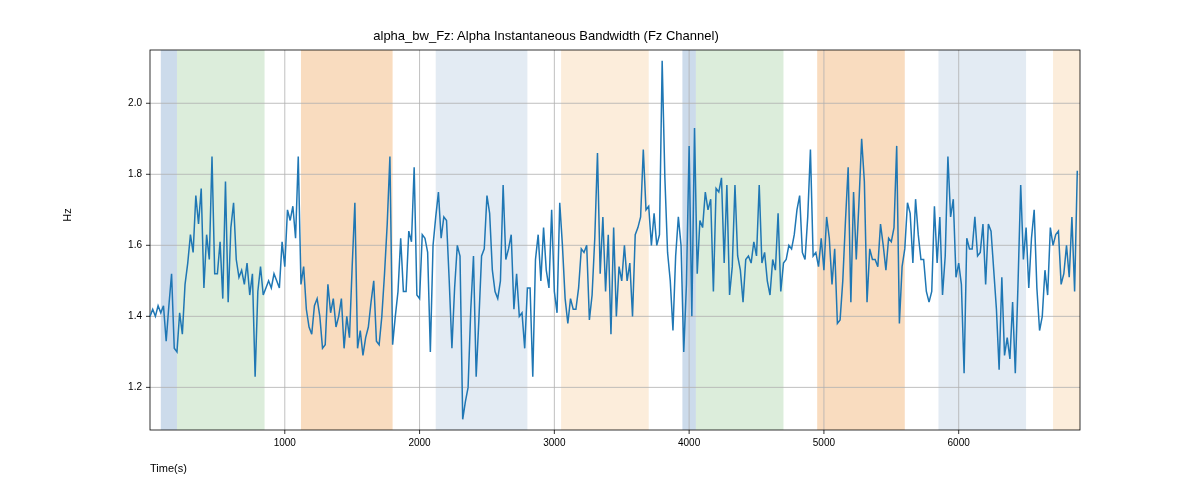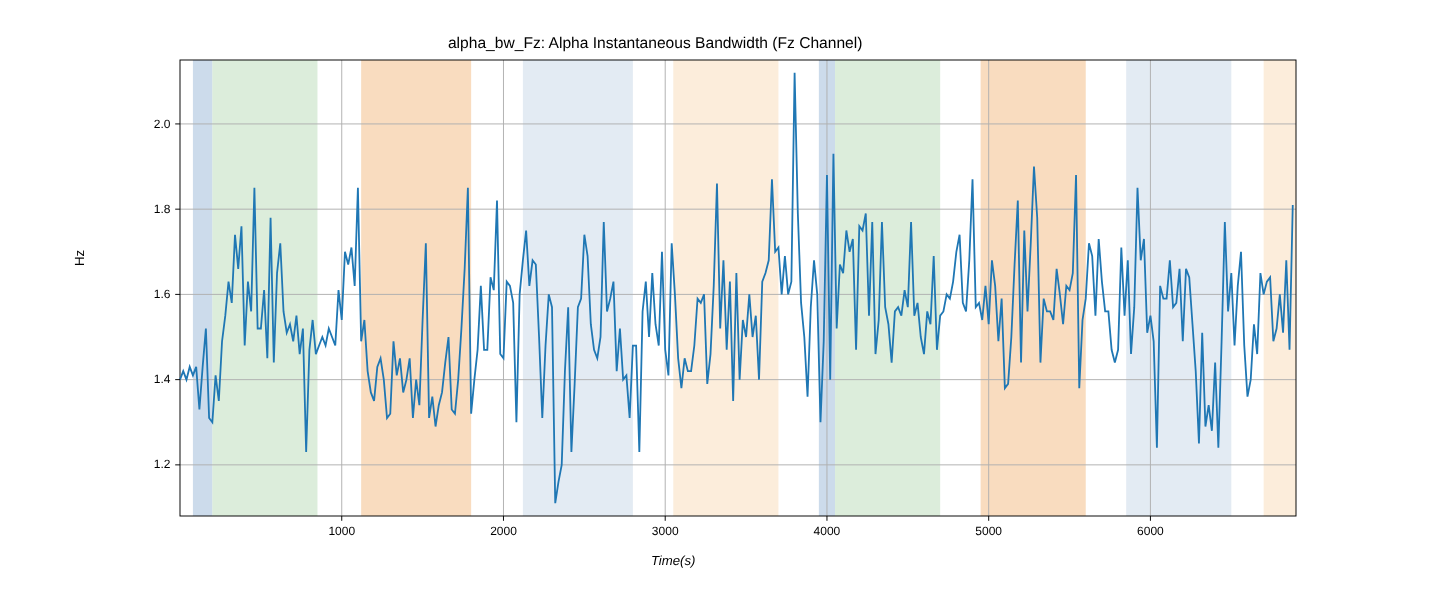--- a/index.html
+++ b/index.html
@@ -36,23 +36,22 @@
   .ylabel span {
     transform: rotate(-90deg);
     font-size: 11px;
     white-space: nowrap;
   }
   .xlabel {
     position: absolute;
     left: 150px;
     right: 120px;
     bottom: 26px;
-    text-align: center;
+    text-align: left;
     font-size: 11px;
-    font-style: italic;
   }
   .plot-area {
     position: absolute;
     left: 150px;
     top: 50px;
     width: 930px;
     height: 380px;
   }
   svg.plot {
     width: 100%;

